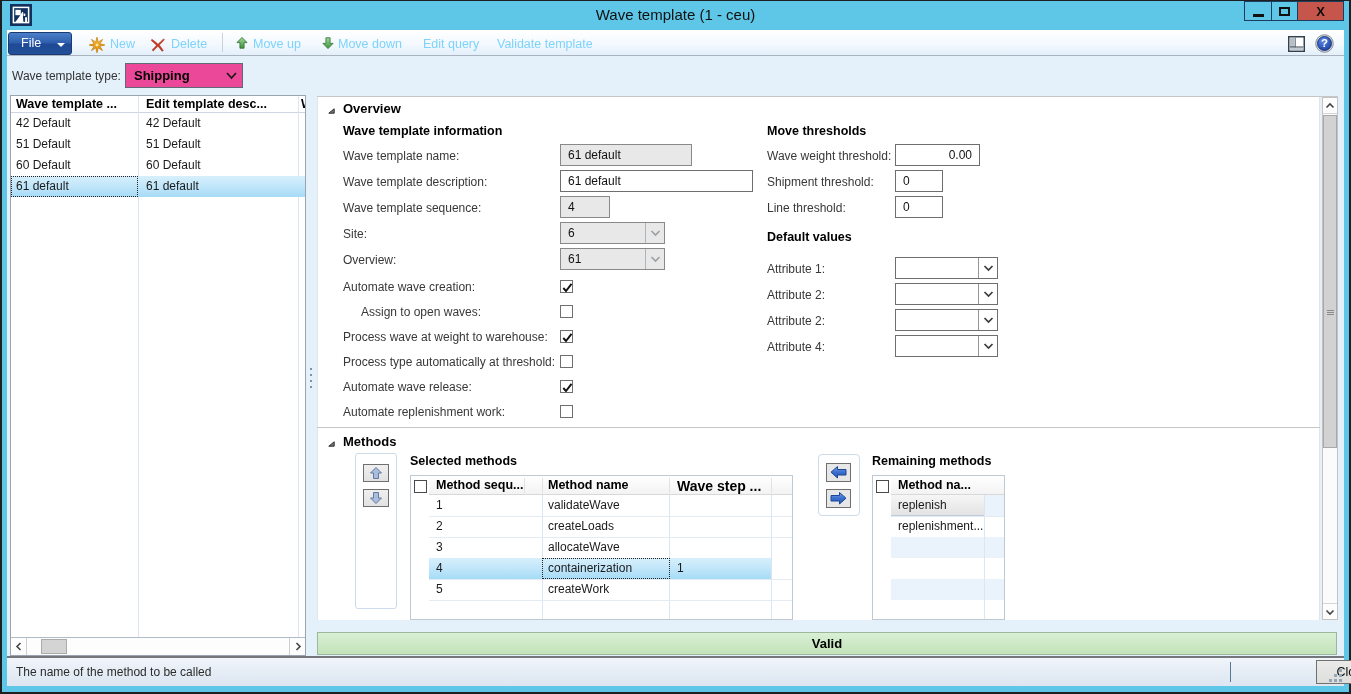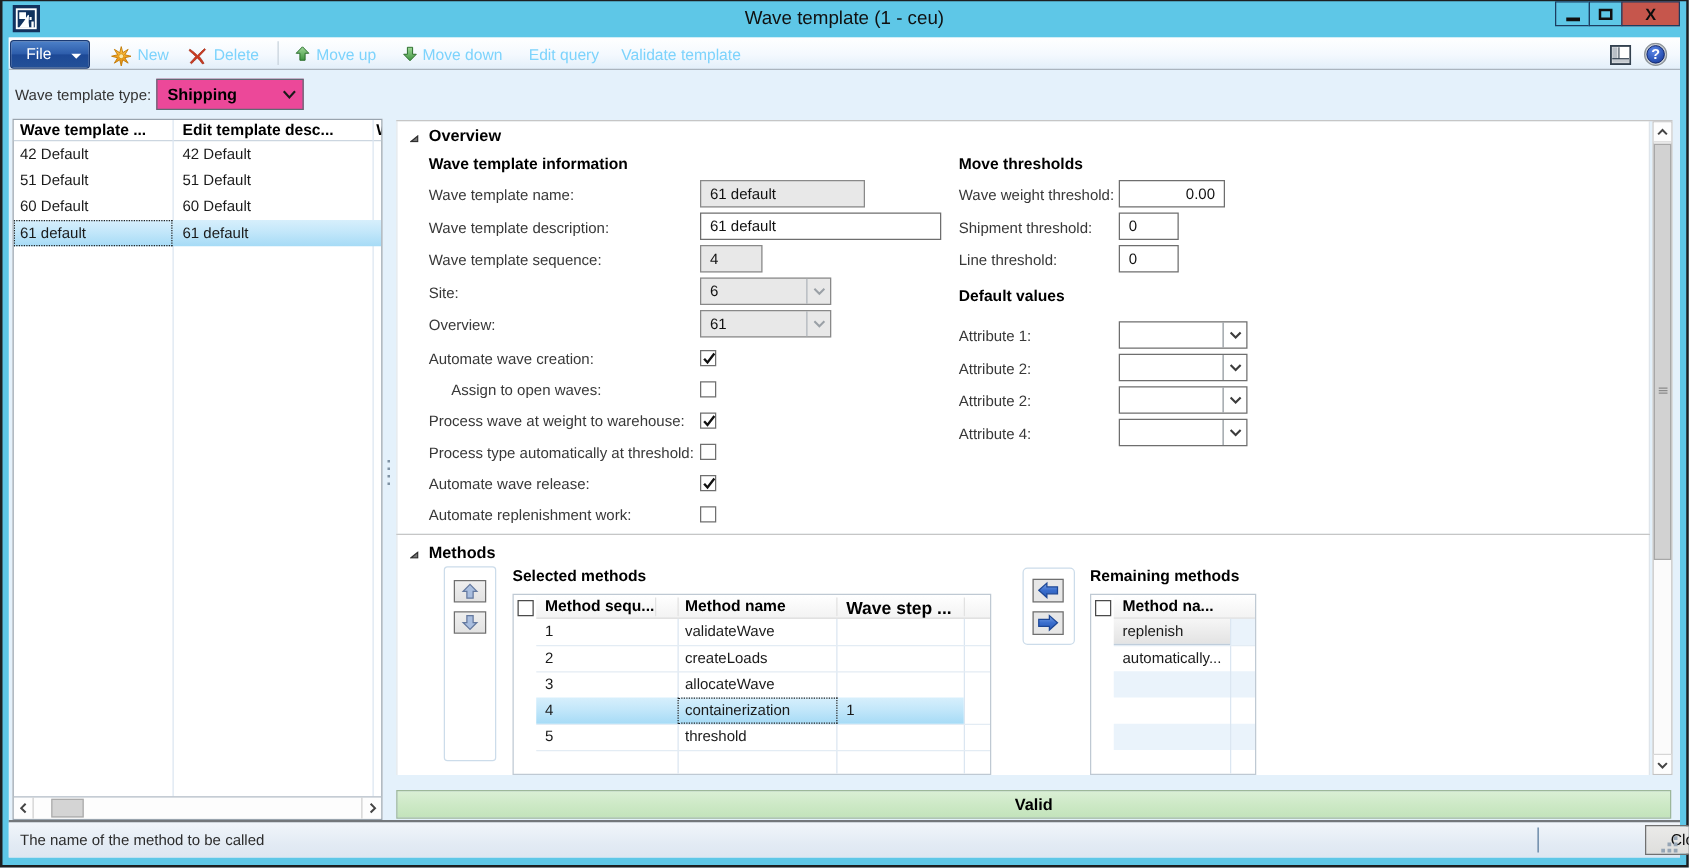--- a/index.html
+++ b/index.html
@@ -296,21 +296,21 @@
  <div class="grow" style="left:25px;top:19px">1</div>
     <div class="grow" style="left:137px;top:19px">validateWave</div>
  <div class="grow" style="left:25px;top:40px">2</div>
     <div class="grow" style="left:137px;top:40px">createLoads</div>
  <div class="grow" style="left:25px;top:61px">3</div>
     <div class="grow" style="left:137px;top:61px">allocateWave</div>
  <div class="grow" style="left:25px;top:82px">4</div>
     <div class="grow" style="left:137px;top:82px">containerization</div>
     <div class="grow" style="left:266px;top:82px">1</div>
  <div class="grow" style="left:25px;top:103px">5</div>
-    <div class="grow" style="left:137px;top:103px">threshold</div>
+    <div class="grow" style="left:137px;top:103px">createWork</div>
 </div>
 <div class="abs" style="left:818px;top:454px;width:42px;height:62px;background:#fff;border:1px solid #ccdcea;border-radius:4px"></div>
 <div class="btn" style="left:826px;top:463px;width:25px;height:19px;background:#e7e7e7;border-color:#6f6f6f">
  <svg width="23" height="17" viewBox="0 0 23 17">
       <defs>
         <linearGradient id="blu" x1="0" y1="0" x2="0" y2="1">
           <stop offset="0" stop-color="#7ba4e8"></stop>
           <stop offset="0.5" stop-color="#3a6ecd"></stop>
           <stop offset="1" stop-color="#2a5cb8"></stop>
         </linearGradient>
@@ -328,21 +328,21 @@
  <div class="abs" style="left:18px;top:0;width:113px;height:19px;background:linear-gradient(180deg,#ffffff,#f3f3f3);border-bottom:1px solid #d8d8d8"></div>
  <div class="cb" style="left:3px;top:4px;border-color:#4a4a4a"></div>
  <div class="abs bold" style="left:25px;top:2px;font-size:12.5px">Method na...</div>
  <div class="abs" style="left:18px;top:61px;width:113px;height:21px;background:#eaf3fb"></div>
  <div class="abs" style="left:18px;top:103px;width:113px;height:21px;background:#eaf3fb"></div>
  <div class="abs" style="left:111px;top:19px;width:20px;height:21px;background:#eaf3fb"></div>
  <div class="abs" style="left:18px;top:19px;width:93px;height:21px;background:linear-gradient(180deg,#f6f6f6,#e3e3e3);border-bottom:1px solid #bfcddb"></div>
  <div class="gline" style="left:111px;top:19px;width:1px;height:124px"></div>
  <div class="abs" style="left:18px;top:40px;width:113px;height:1px;background:#e3ecf4"></div>
  <div class="grow" style="left:25px;top:19px">replenish</div>
- <div class="grow" style="left:25px;top:40px">automatically...</div>
+ <div class="grow" style="left:25px;top:40px">replenishment...</div>
 </div>
 <div class="abs" style="left:317px;top:632px;width:1020px;height:23px;background:linear-gradient(180deg,#daefd5 0%,#cde9c6 50%,#c3e3bb 100%);border:1px solid #9db79a;text-align:center;font-weight:bold;font-size:13px;line-height:21px;color:#000">Valid</div>
 
 <div class="abs" style="left:7px;top:656px;width:1337px;height:2px;background:#73777b"></div>
 <div class="abs" style="left:7px;top:658px;width:1337px;height:28px;background:linear-gradient(180deg,#f1f5fa 0%,#e3ebf4 60%,#dde6f1 100%)"></div>
 <div class="abs" style="left:16px;top:665px;font-size:12px;color:#2c2c2c">The name of the method to be called</div>
 <div class="abs" style="left:1230px;top:662px;width:1px;height:20px;background:#56789a"></div>
 <div class="abs" style="left:1316px;top:660px;width:73px;height:24px;background:linear-gradient(180deg,#eaeae9,#dededc);border:1px solid #707070;text-align:center;font-size:12.5px;line-height:22px;color:#0a0a0a">Close</div>
 <svg class="abs" style="left:1328px;top:668px" width="16" height="16" viewBox="0 0 16 16">
  <g fill="#96a5b5">

